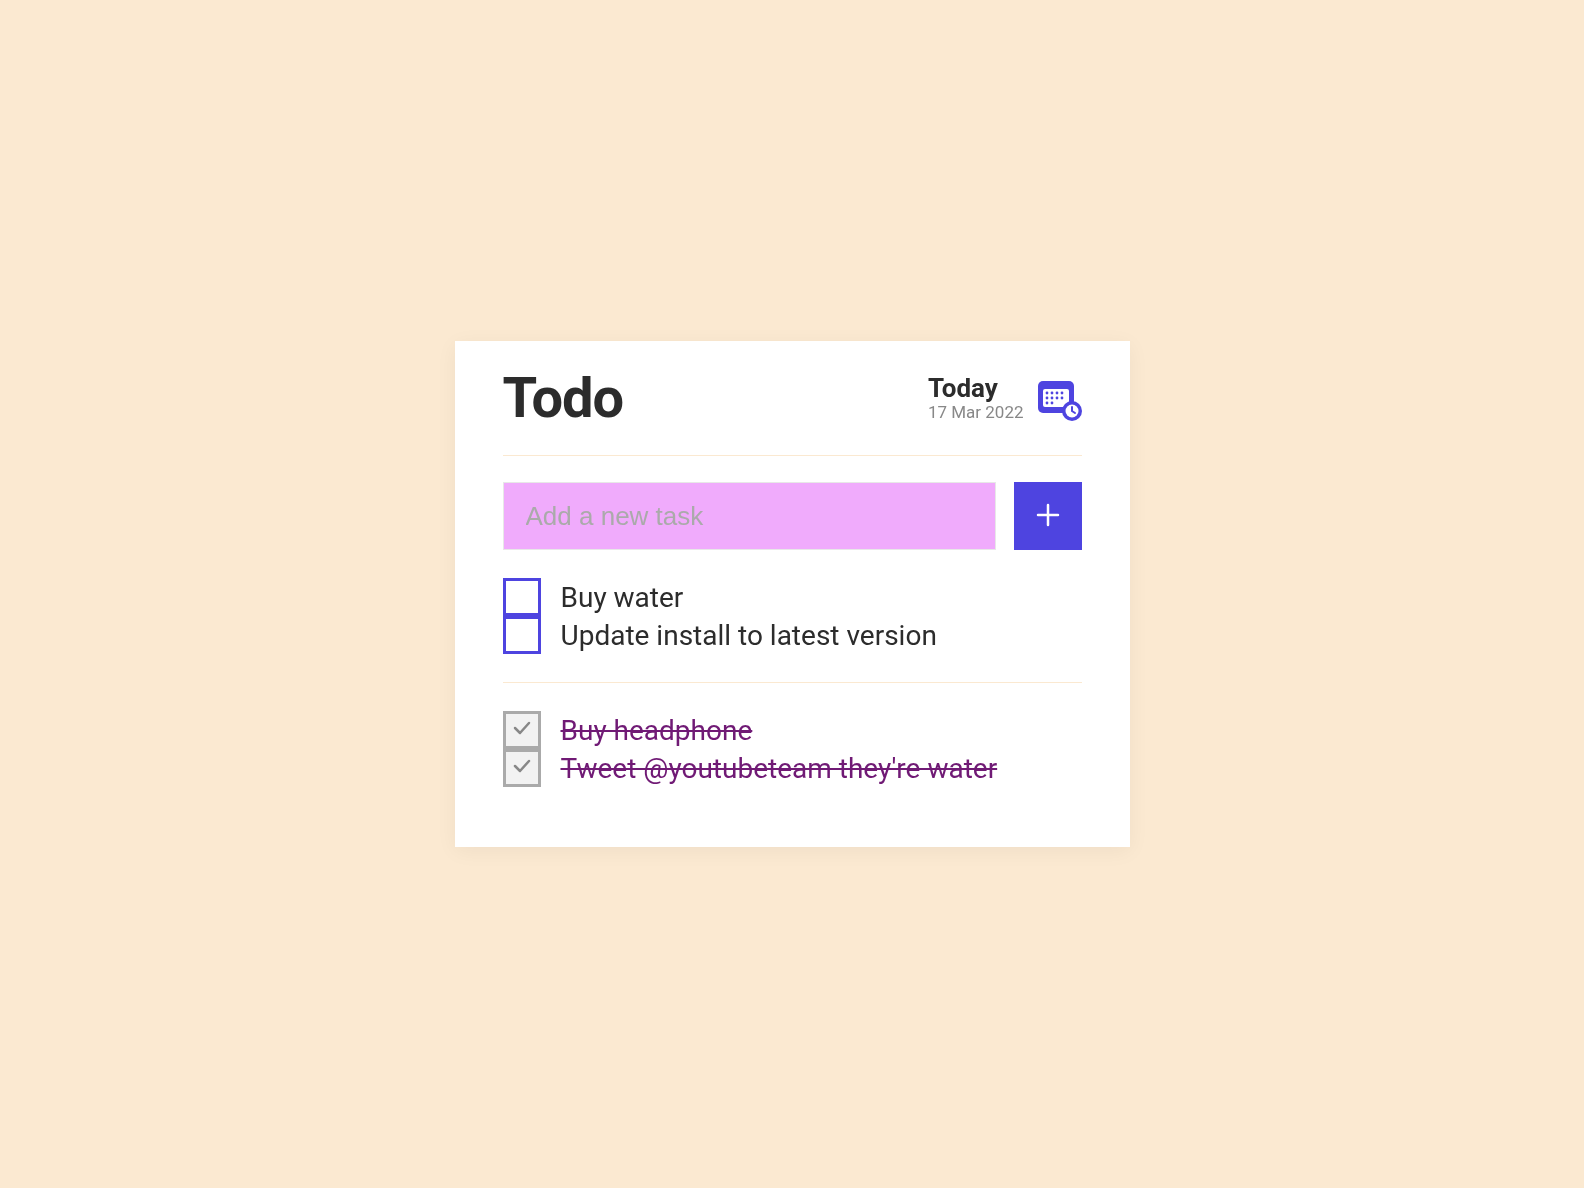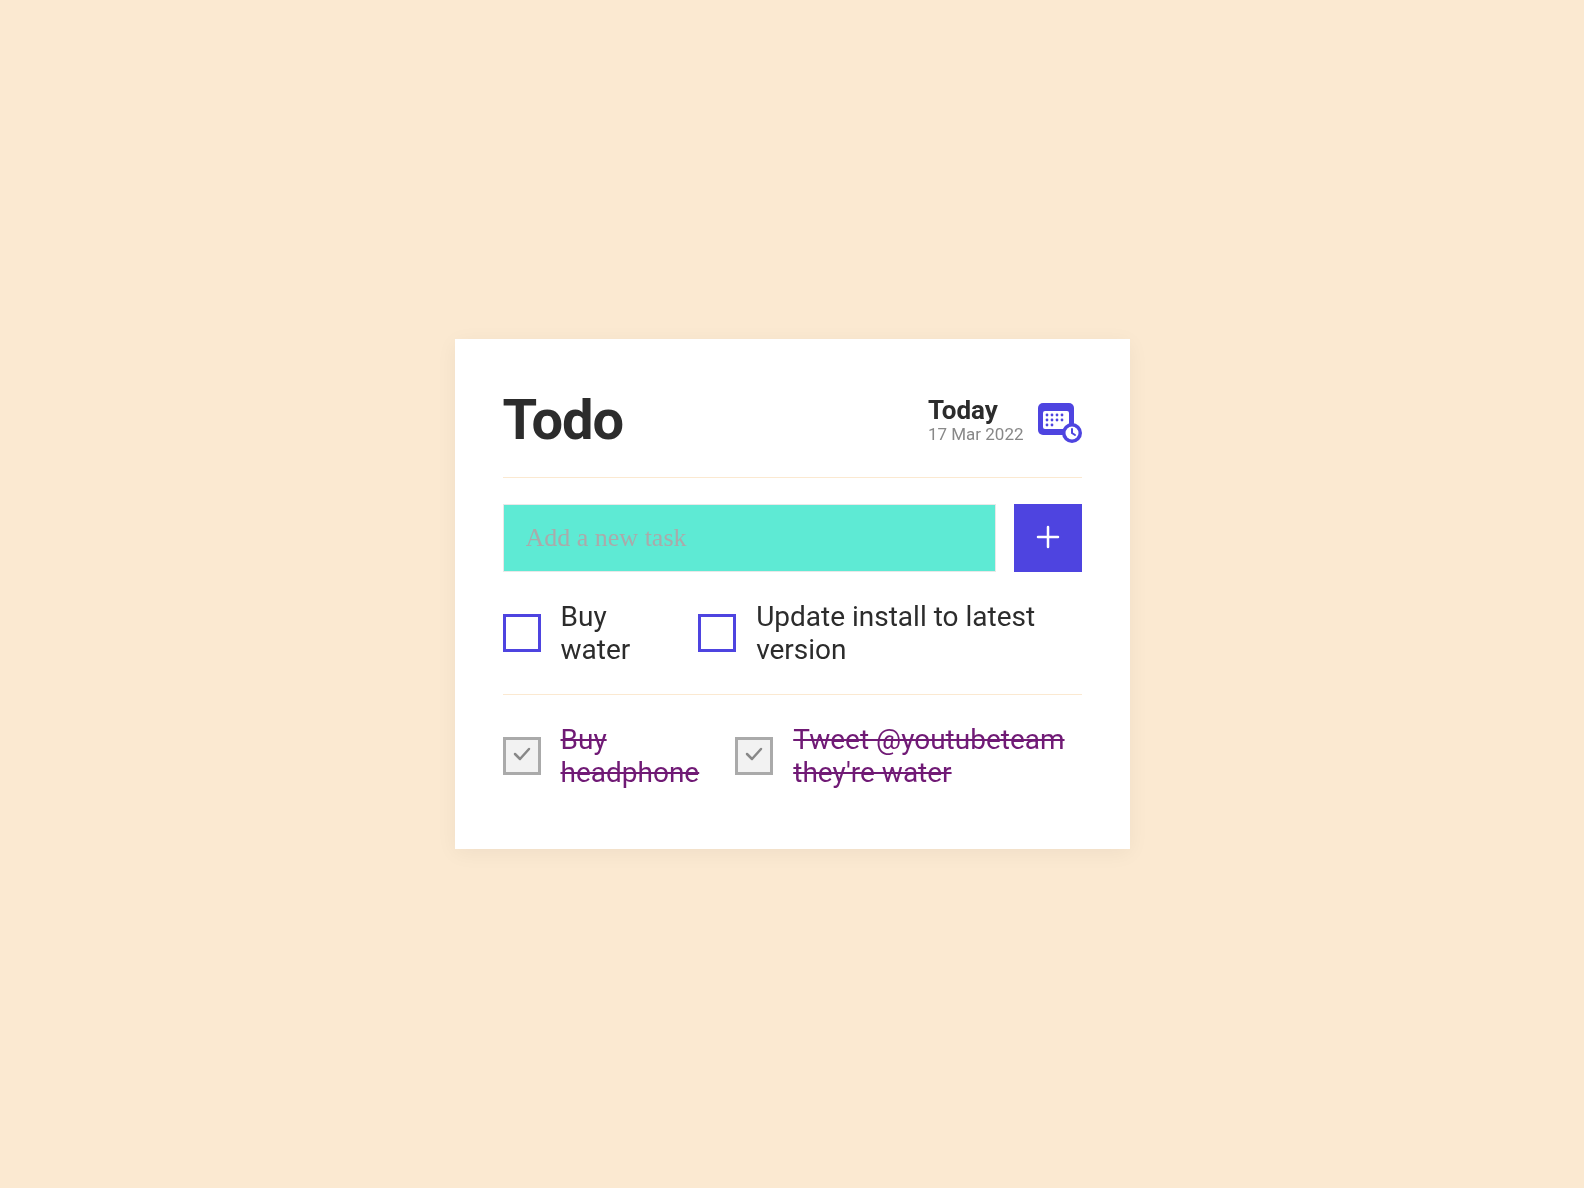--- a/index.html
+++ b/index.html
@@ -14,21 +14,21 @@
       background-color: #FBE9D1;
       display: flex;
       align-items: center;
       justify-content: center;
       font-family: -apple-system, BlinkMacSystemFont, 'Segoe UI', Roboto, Helvetica, Arial, sans-serif;
     }
     
     .card {
       width: 675px;
       background-color: #FFFFFF;
-      padding: 48px 48px 60px 48px;
+      padding: 24px 48px 60px 48px;
       box-shadow: 0 4px 20px rgba(0,0,0,0.05);
     }
     
     .header {
       display: flex;
       justify-content: space-between;
       align-items: center;
       padding-bottom: 24px;
       border-bottom: 1px solid #FBE9D1;
     }
@@ -76,46 +76,46 @@
       display: flex;
       gap: 18px;
       margin-top: 26px;
       margin-bottom: 28px;
     }
     
     .task-input {
       flex: 1;
       height: 68px;
       border: 1px solid #E8E8E8;
-      background-color: #5eead4;
+      background-color: #f0abfc;
       padding: 0 22px;
       font-size: 26px;
       color: #2C2C2C;
       outline: none;
-      font-family: Liberation Serif, serif;
+      font-family: Liberation Sans, sans-serif;
     }
     
     .task-input::placeholder {
       color: #AAAAAA;
     }
     
     .add-button {
       width: 68px;
       height: 68px;
       background-color: #4E44E0;
       border: none;
       cursor: pointer;
       display: flex;
       align-items: center;
       justify-content: center;
     }
     
     .task-list {
       display: flex;
-      gap: 36px;
+      flex-direction: column;
     }
     
     .task-item {
       display: flex;
       align-items: center;
       gap: 20px;
     }
     
     .checkbox {
       width: 38px;

